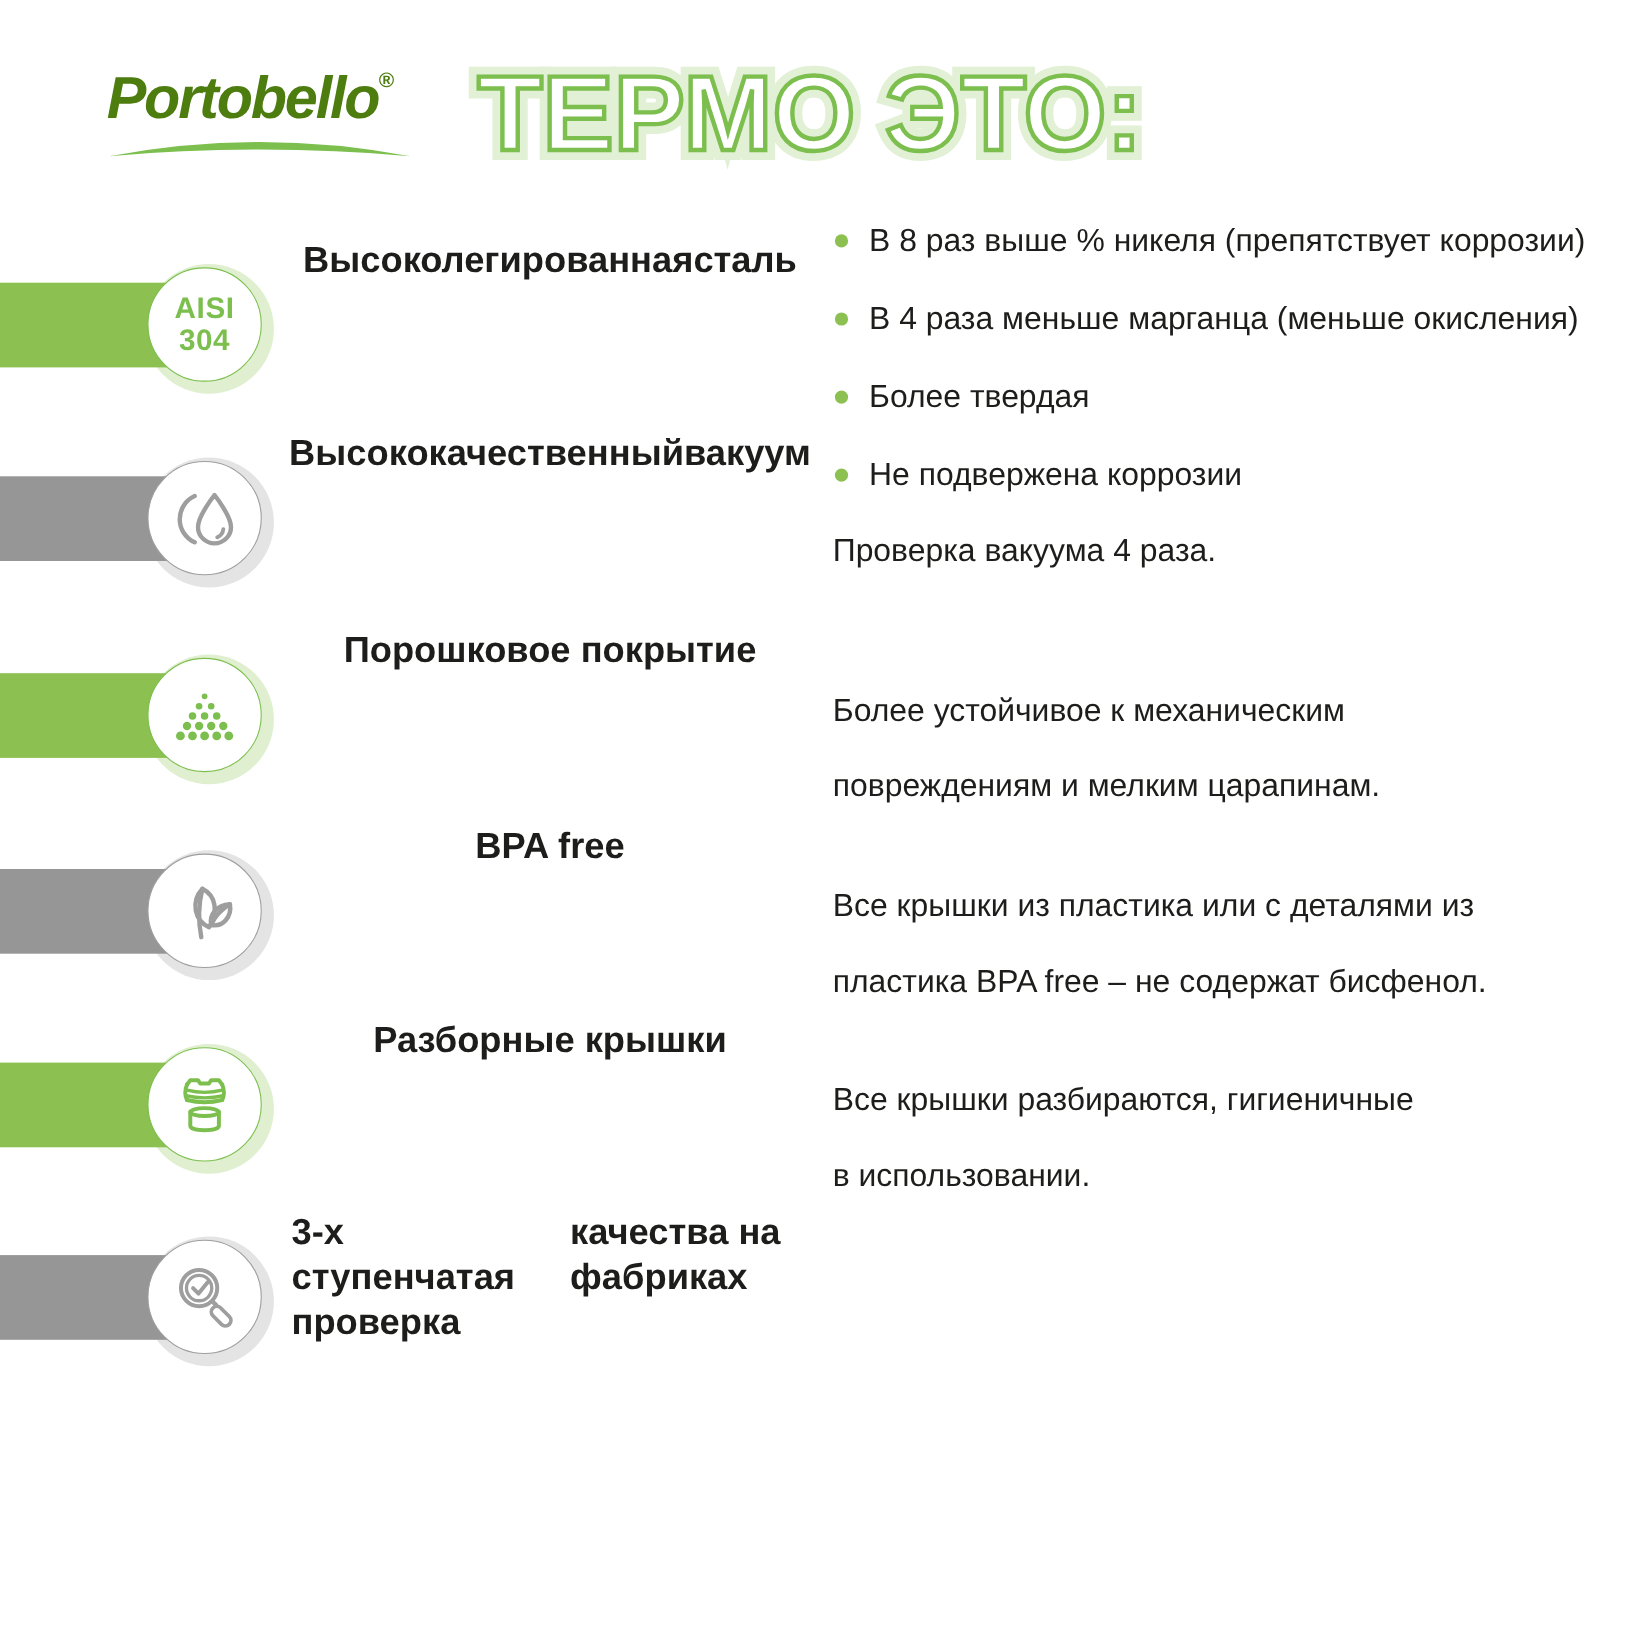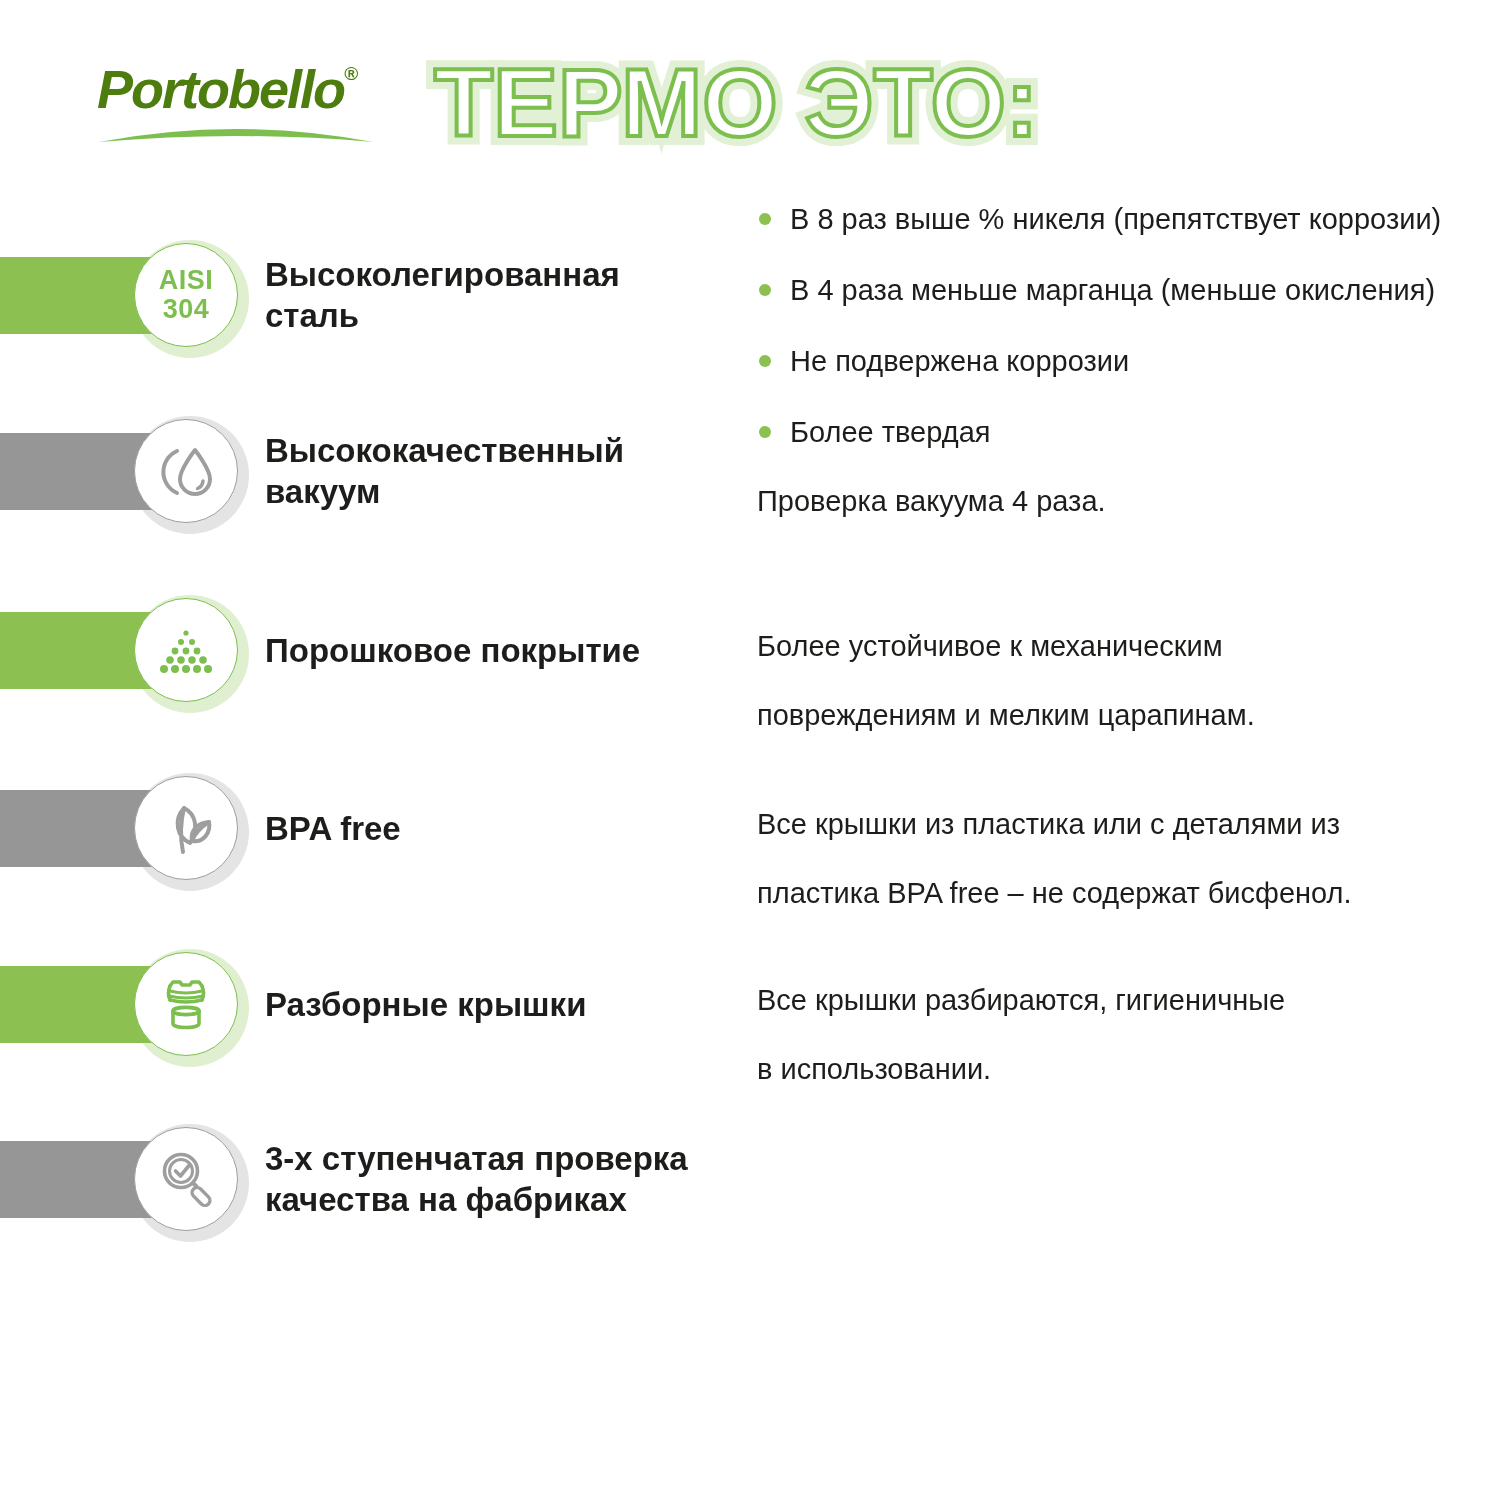--- a/index.html
+++ b/index.html
@@ -32,21 +32,21 @@
   .row.green .halo{background:#DFEFD0;}
   .row.green .badge{border-color:#7CBF4E;}
   .row.gray .bar{background:#969696;}
   .row.gray .halo{background:#E4E4E4;}
   .row.gray .badge{border-color:#9E9E9E;}
 
   .badge-text{font-weight:bold;font-size:27px;line-height:29px;color:#7CBF4E;
               text-align:center;letter-spacing:0.5px;}
 
   .title{position:absolute;left:265px;top:calc(var(--t) - 42px);height:160px;width:470px;
-         display:flex;flex-direction:column;justify-content:center;z-index:4;}
+         display:flex;flex-direction:row;justify-content:center;z-index:4;}
   .title span{display:block;font-weight:bold;font-size:33px;line-height:41px;}
 
   .right{position:absolute;left:757px;top:calc(var(--t) - 12px);height:160px;width:730px;
          display:flex;flex-direction:column;justify-content:center;z-index:4;gap:31px;}
   .right .line{font-size:29px;line-height:38px;}
   .bullet{display:flex;align-items:flex-start;line-height:40px;}
   .bullet .dot{flex:0 0 12px;width:12px;height:12px;border-radius:50%;
                background:#8CC152;margin:14px 19px 0 2px;}
   .bullet .b-text{font-size:29px;}
 
@@ -86,25 +86,25 @@
     <div class="bullet">
       <span class="dot"></span>
       <span class="b-text">В 8 раз выше % никеля (препятствует коррозии)</span>
     </div>
     <div class="bullet">
       <span class="dot"></span>
       <span class="b-text">В 4 раза меньше марганца (меньше окисления)</span>
     </div>
     <div class="bullet">
       <span class="dot"></span>
+      <span class="b-text">Более твердая</span>
+    </div>
+    <div class="bullet">
+      <span class="dot"></span>
       <span class="b-text">Не подвержена коррозии</span>
-    </div>
-    <div class="bullet">
-      <span class="dot"></span>
-      <span class="b-text">Более твердая</span>
     </div>
   </div>
 </section>
 
 <section class="row gray" style="--t:433px">
   <div class="halo"></div>
   <div class="bar"></div>
   <div class="badge">
     <svg width="66" height="66" viewBox="0 0 66 66">
       <path class="st gray-st" stroke-width="4" d="M24 13 A23 23 0 0 0 24 55"></path>

